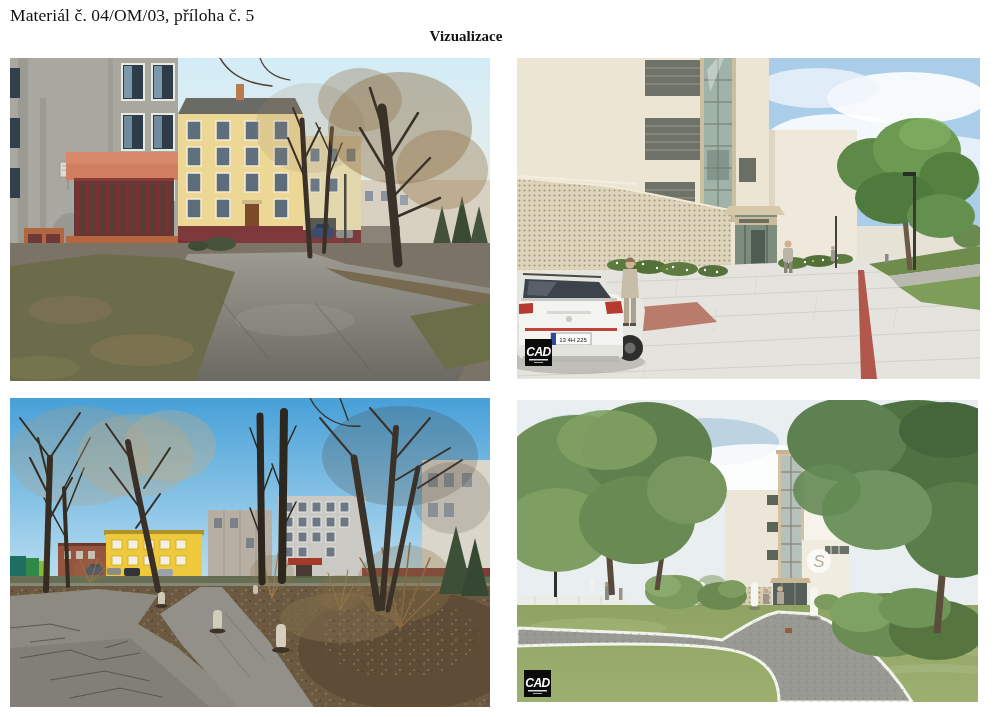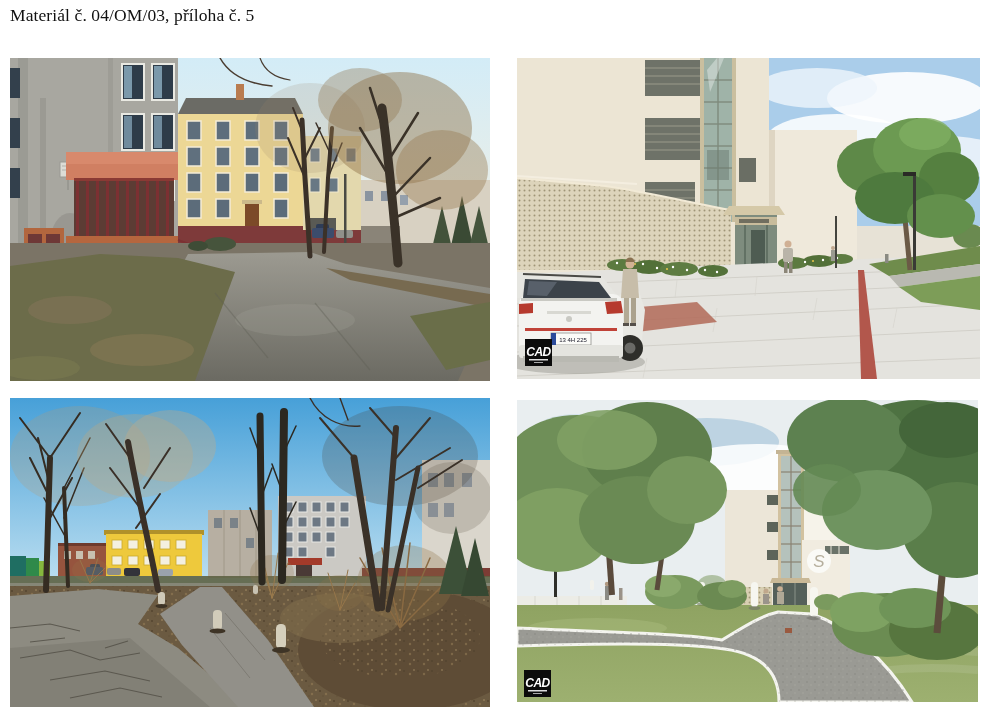--- a/index.html
+++ b/index.html
@@ -15,20 +15,21 @@
   #fig3 { left:10px;  top:398px; width:480px; height:309px; }
   #fig4 { left:517px; top:400px; width:461px; height:302px; }
   text { font-family:"Liberation Sans", sans-serif; }
   .cad-text { font-weight:bold; font-style:italic; letter-spacing:-0.5px; }
 </style>
 </head>
 <body>
 
 <div class="page">
   <div class="doc-ref">Materiál č. 04/OM/03, příloha č. 5</div>
+  <div class="doc-title">Vizualizace</div>
 
   <div class="fig" id="fig1">
   <svg viewBox="0 0 480 323" preserveAspectRatio="none" role="img" aria-label="Existing state photo: courtyard between a grey panel building with salmon balcony and a yellow apartment house, bare winter trees, asphalt path">
     <defs>
       <linearGradient id="sky1" x1="0" y1="0" x2="0" y2="1">
         <stop offset="0" stop-color="#d3ecf7"></stop>
             <stop offset="1" stop-color="#f2efe2"></stop>
       </linearGradient>
       <linearGradient id="road1" x1="0" y1="0" x2="0" y2="1">
         <stop offset="0" stop-color="#9c9a91"></stop>

